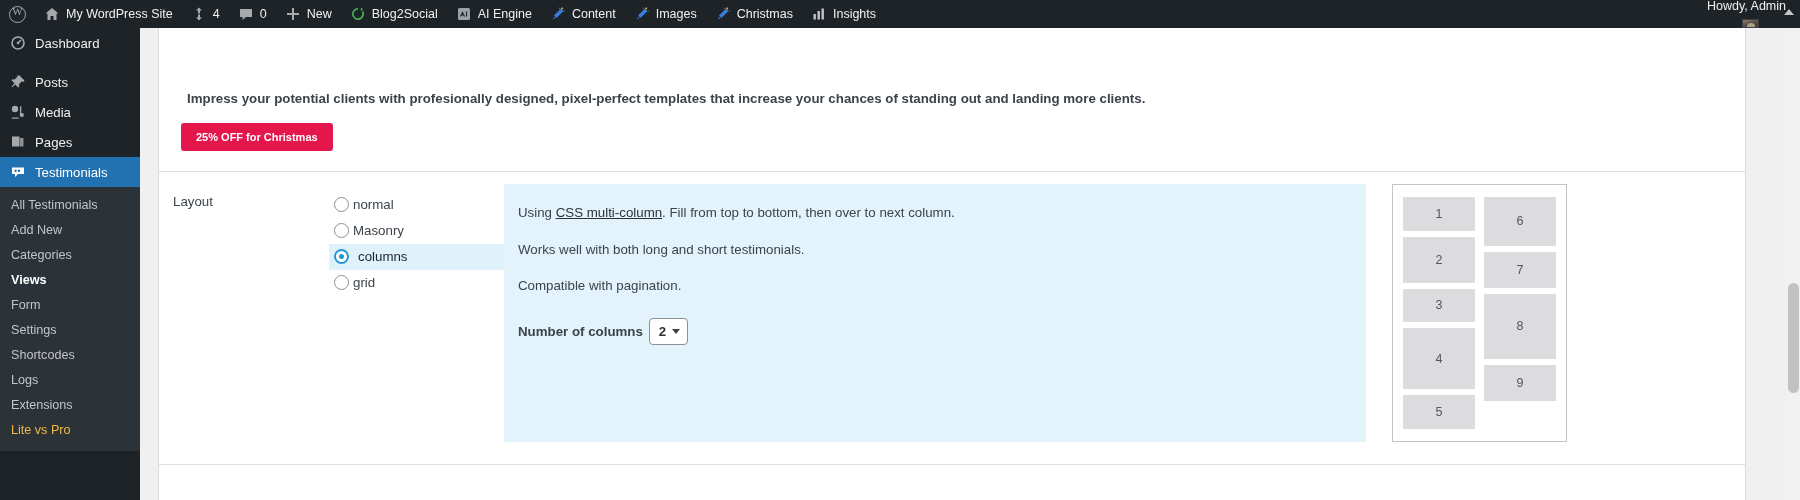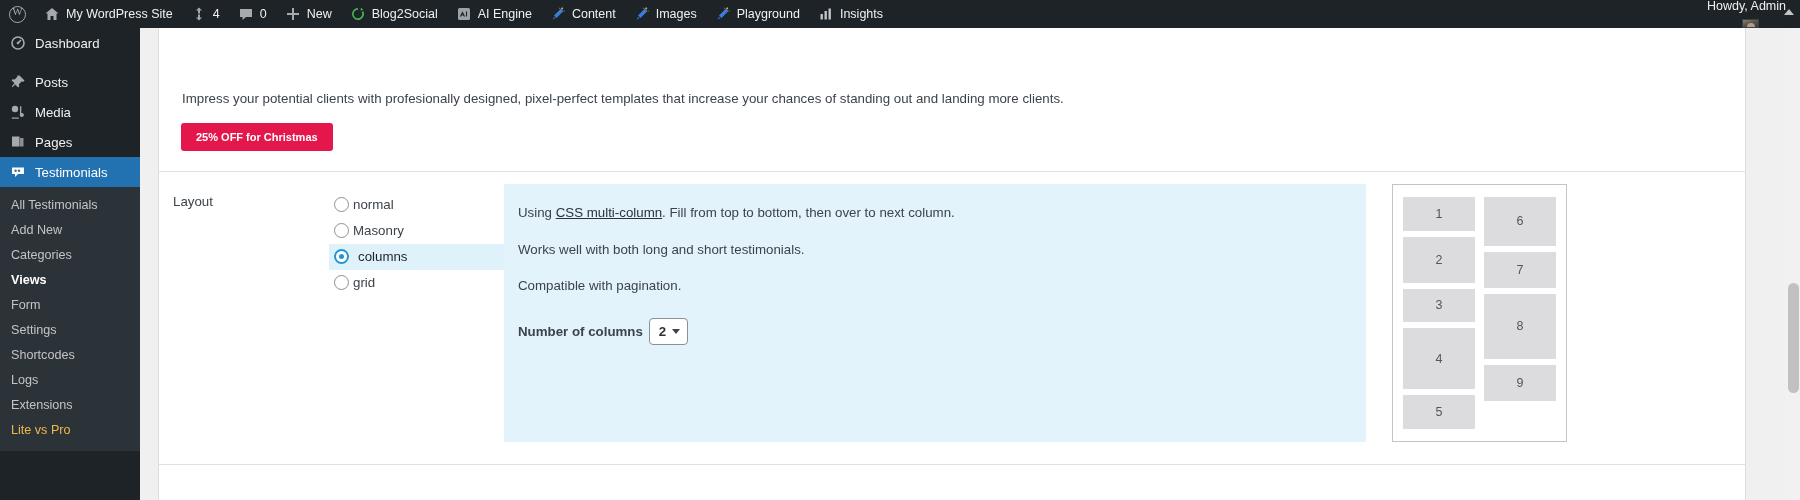--- a/index.html
+++ b/index.html
@@ -115,21 +115,22 @@
   .promo-pattern {
     height: 172px; width: 100%;
     background: #fff;
     overflow: hidden;
     position: relative;
   }
   .promo-pattern svg { position: absolute; left: 0; bottom: 0; }
   .promo-body { padding: 8px 22px 20px 22px; }
   .promo-text {
     font-size: 13.3px; color: #3c434a; line-height: 1.5;
-    margin: 0 0 14px 1px;
+    margin: 0 0 14px 6px;
+    font-weight: bold;
   }
   .promo-btn {
     display: inline-block;
     background: #e3174b; color: #fff;
     font-size: 11px; font-weight: bold;
     padding: 8px 15px; border: none; border-radius: 3px;
     cursor: pointer;
   }
 
   
@@ -315,21 +316,21 @@
   <div class="ab-item">
     <span class="ico">
       <svg viewBox="0 0 16 16">
         <path d="M11 2.5l2.5 2.5-7 7-2.5-2.5z" fill="#3b7dd8"></path>
         <path d="M12.2 1.2l1.1 1.1-1.1 1.1-1.1-1.1z" fill="#f5c63d"></path>
         <path d="M9.6 1.6l.7.7-.7.7-.7-.7z" fill="#e8603c"></path>
         <path d="M14.2 4.4l.7.7-.7.7-.7-.7z" fill="#46b450"></path>
         <path d="M2.5 13.8l1.6-3.2 1.6 1.6z" fill="#2c5fb0"></path>
       </svg>
     </span>
-    <span class="ab-label">Playground</span>
+    <span class="ab-label">Christmas</span>
   </div>
 
   <div class="ab-item">
     <span class="ico">
       <svg viewBox="0 0 16 16">
         <rect x="2.5" y="8" width="2.4" height="5.5" fill="#c3c4c7"></rect>
         <rect x="6.5" y="5" width="2.4" height="8.5" fill="#c3c4c7"></rect>
         <rect x="10.5" y="2.5" width="2.4" height="11" fill="#c3c4c7"></rect>
       </svg>
     </span>

